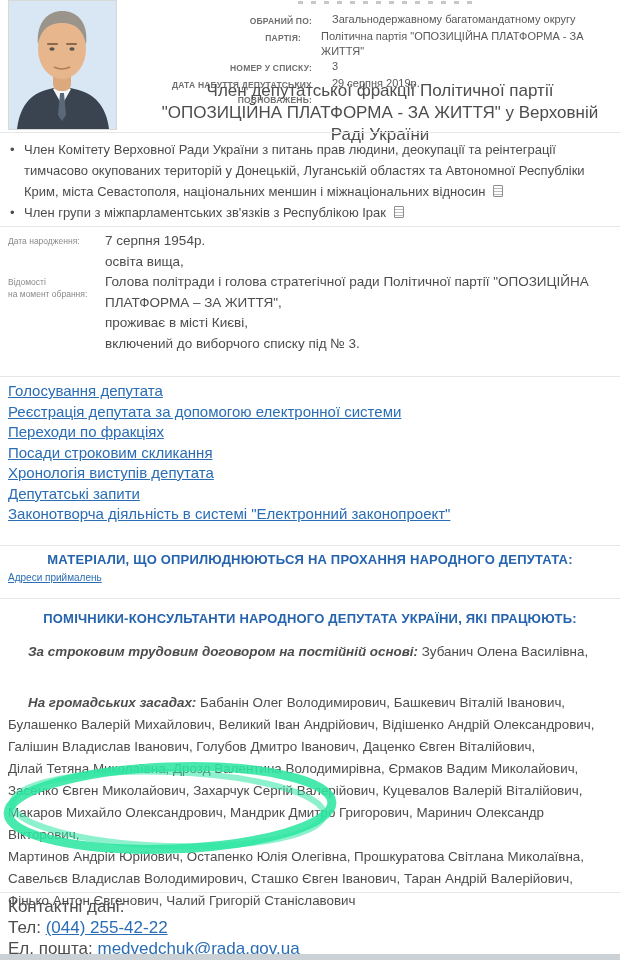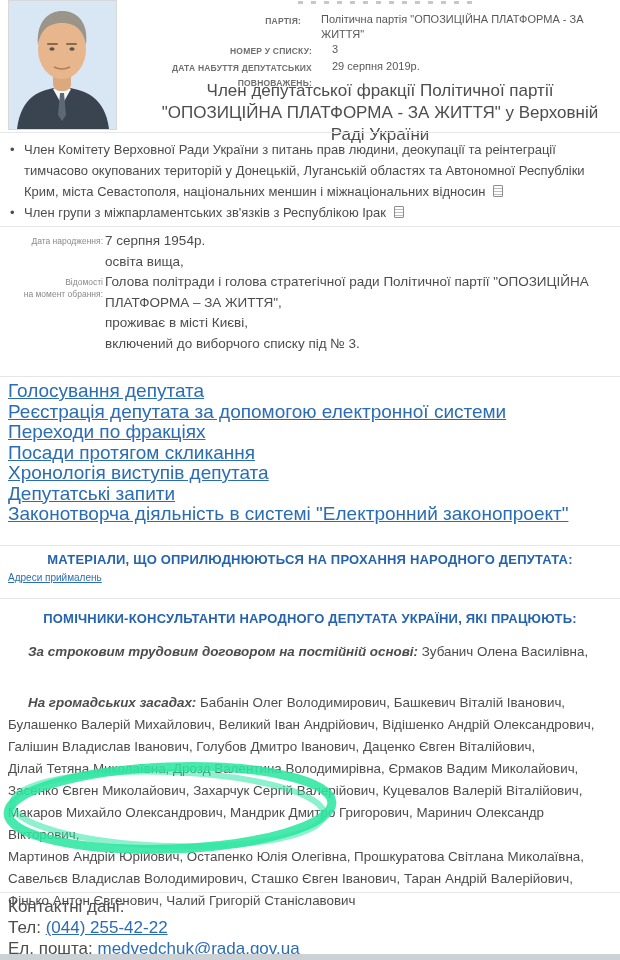--- a/index.html
+++ b/index.html
@@ -20,24 +20,24 @@
   .fraction{position:absolute;left:145px;top:80px;width:470px;text-align:center;
     font-size:17px;line-height:22px;color:#4d4d4d;}
   
   .bullets{position:absolute;left:10px;top:139px;width:602px;font-size:13px;line-height:21px;color:#4d4d4d;}
   .bullet{position:relative;padding-left:14px;}
   .bullet::before{content:"•";position:absolute;left:0;top:0;color:#4d4d4d;}
   .doc-icon{display:inline-block;width:8px;height:10px;border:1px solid #8d8d8d;border-radius:1px;
     background:repeating-linear-gradient(180deg,#fff 0 2px,#bbb 2px 3px);vertical-align:-1px;margin-left:4px;}
   
   .personal{position:absolute;left:0;top:228px;width:620px;height:148px;}
-  .side-label{position:absolute;left:8px;font-size:8.5px;color:#8a8a8a;line-height:12px;width:95px;text-align:right;}
+  .side-label{position:absolute;left:8px;font-size:8.5px;color:#8a8a8a;line-height:12px;width:95px;}
   .personal-values{position:absolute;left:105px;top:3px;width:505px;font-size:13.5px;line-height:20.6px;}
   
-  .links{position:absolute;left:8px;top:381px;width:604px;font-size:19px;line-height:20.5px;}
+  .links{position:absolute;left:8px;top:381px;width:604px;font-size:15px;line-height:20.5px;}
   .links a,.link-blue{color:#2a6db5;text-decoration:underline;cursor:pointer;}
   
   .sec-header{position:absolute;left:0;width:620px;text-align:center;
     font-size:13px;font-weight:bold;color:#2563ae;letter-spacing:.2px;}
   .materials-link{position:absolute;left:8px;top:572px;font-size:10px;}
   
   .para{position:absolute;left:8px;width:604px;font-size:13.4px;line-height:22px;color:#4d4d4d;}
   .para .lead{font-weight:bold;font-style:italic;margin-left:20px;}
   
   .contact{position:absolute;left:8px;top:896px;width:604px;font-size:17px;line-height:21px;}
@@ -69,20 +69,24 @@
 
       <rect x="38" y="42" width="11" height="2" rx="1" fill="#8a6a4d"></rect>
       <rect x="57" y="42" width="11" height="2" rx="1" fill="#8a6a4d"></rect>
       <ellipse cx="43" cy="48" rx="2.6" ry="1.8" fill="#57534e"></ellipse>
       <ellipse cx="63" cy="48" rx="2.6" ry="1.8" fill="#57534e"></ellipse>
       <path d="M45 66 Q53 70 61 66" stroke="#b07d54" stroke-width="1.6" fill="none"></path>
     </svg>
   </div>
 
   <div class="info-table">
+    <div class="info-row">
+      <div class="info-label">ОБРАНИЙ ПО:</div>
+      <div class="info-value">Загальнодержавному багатомандатному округу</div>
+    </div>
     <div class="info-row">
       <div class="info-label">ПАРТІЯ:</div>
       <div class="info-value">Політична партія "ОПОЗИЦІЙНА ПЛАТФОРМА - ЗА ЖИТТЯ"</div>
     </div>
     <div class="info-row">
       <div class="info-label">НОМЕР У СПИСКУ:</div>
       <div class="info-value">3</div>
     </div>
     <div class="info-row">
       <div class="info-label">ДАТА НАБУТТЯ ДЕПУТАТСЬКИХ ПОВНОВАЖЕНЬ:</div>
@@ -122,21 +126,21 @@
       <div>включений до виборчого списку під № 3.</div>
     </div>
   </div>
 
   <div class="divider" style="top:376px"></div>
 
   <div class="links">
     <div><a>Голосування депутата</a></div>
     <div><a>Реєстрація депутата за допомогою електронної системи</a></div>
     <div><a>Переходи по фракціях</a></div>
-    <div><a>Посади протягом скликання</a></div>
+    <div><a>Посади строковим скликання</a></div>
     <div><a>Хронологія виступів депутата</a></div>
     <div><a>Депутатські запити</a></div>
     <div><a>Законотворча діяльність в системі "Електронний законопроект"</a></div>
   </div>
 
   <div class="divider" style="top:545px"></div>
 
   <div class="sec-header" style="top:552px">МАТЕРІАЛИ, ЩО ОПРИЛЮДНЮЮТЬСЯ НА ПРОХАННЯ НАРОДНОГО ДЕПУТАТА:</div>
   <div class="materials-link">
     <a class="link-blue">Адреси приймалень</a>

